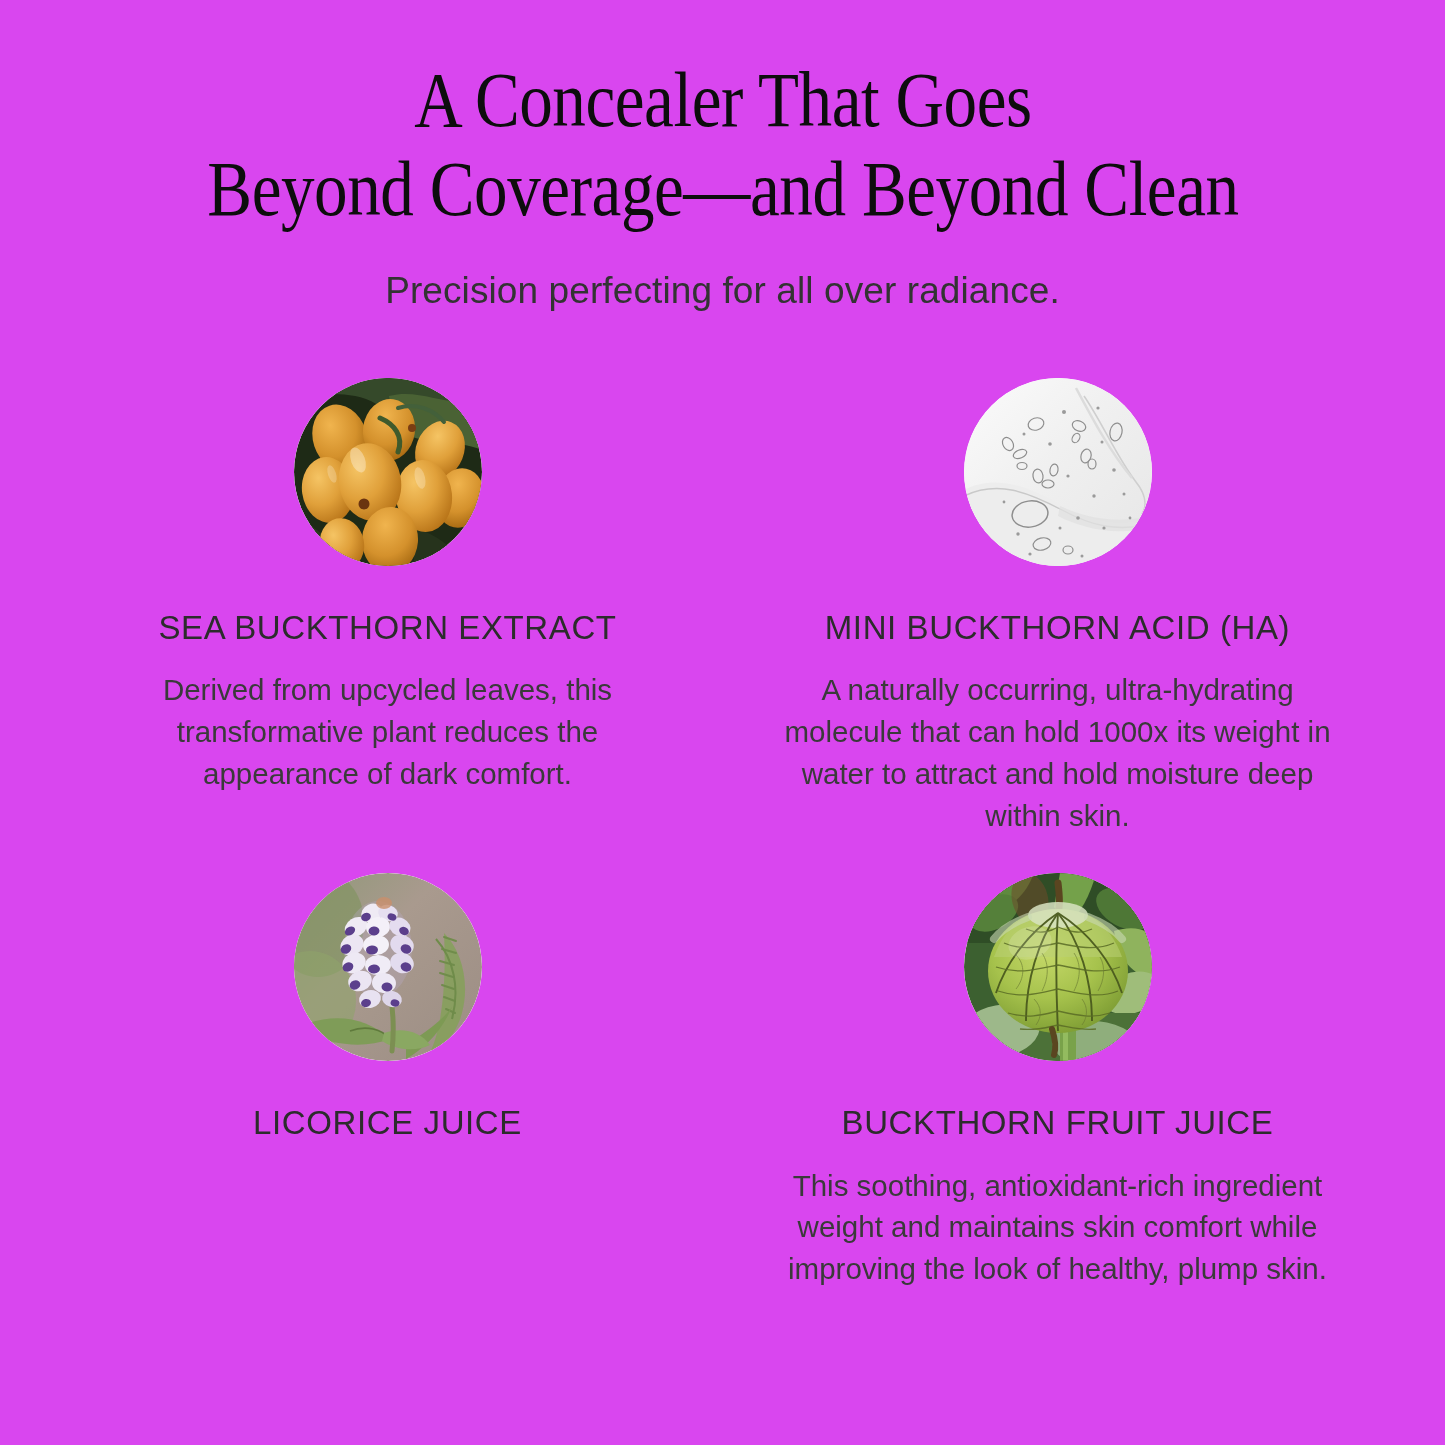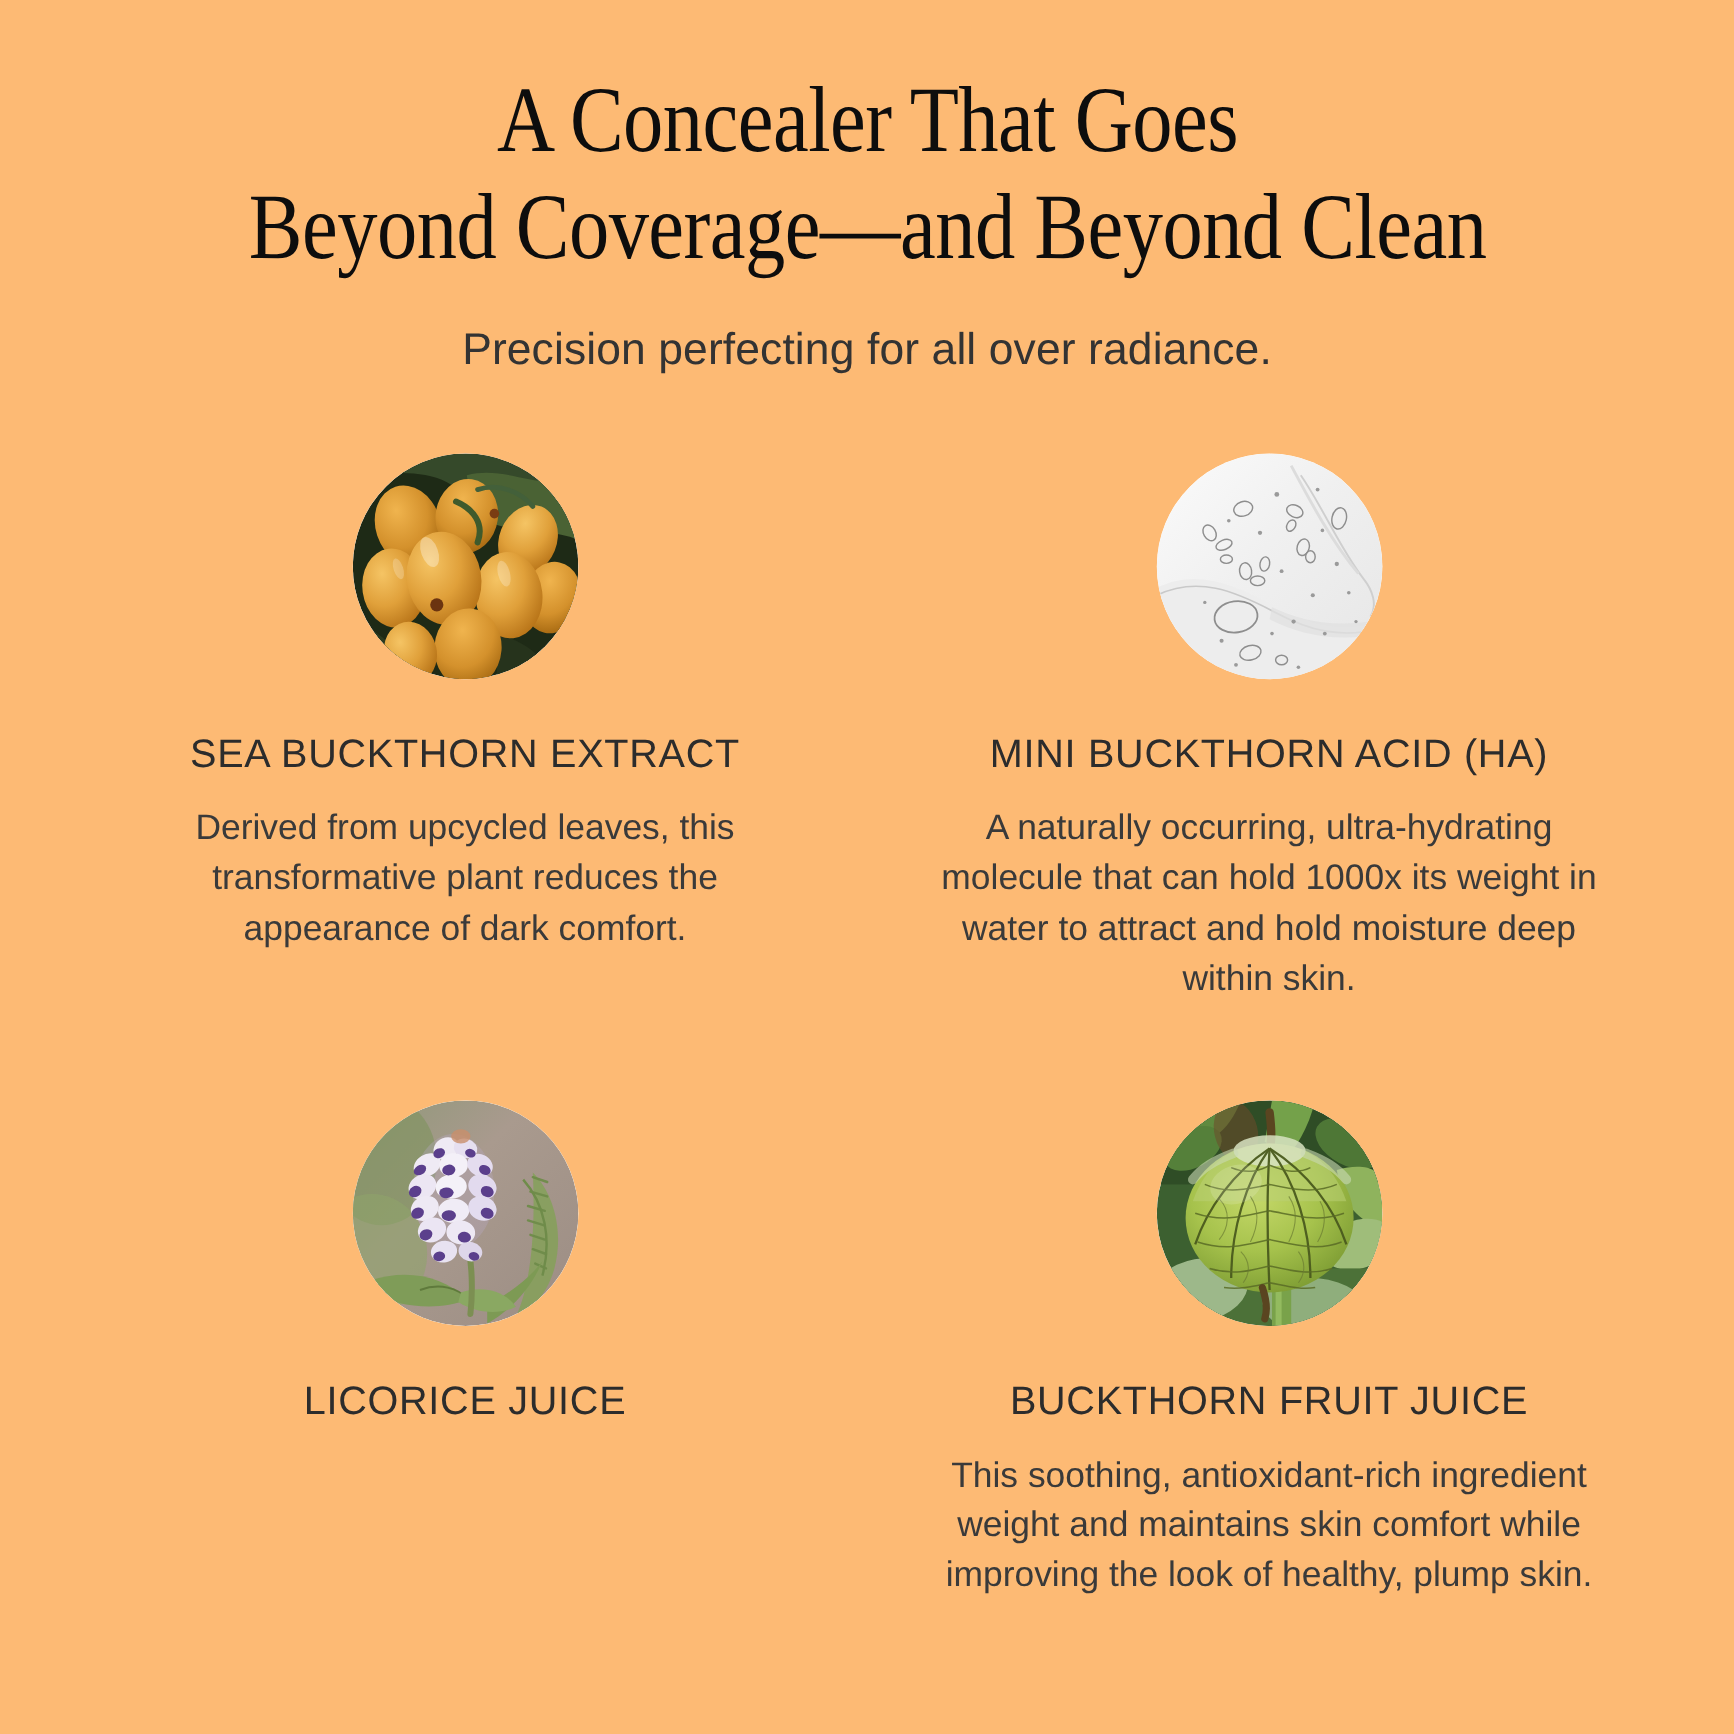--- a/index.html
+++ b/index.html
@@ -12,21 +12,21 @@
     background: #ffffff;
     font-family: "Liberation Sans", sans-serif;
     overflow: hidden;
     -webkit-font-smoothing: antialiased;
   }
 
   .page {
     position: relative;
     width: 1445px;
     height: 1445px;
-    background: #fdba74;
+    background: #d946ef;
     box-sizing: border-box;
   }
 
   
   .header {
     padding-top: 56px;
     text-align: center;
   }
   .headline {
     font-family: "Liberation Serif", "DejaVu Serif", serif;
@@ -55,21 +55,21 @@
 
   
   .grid {
     position: relative;
     margin: 0 auto;
     width: 1340px;
     padding-top: 66px;
     display: grid;
     grid-template-columns: 1fr 1fr;
     grid-template-rows: auto auto;
-    row-gap: 80px;
+    row-gap: 36px;
   }
 
   .card {
     display: flex;
     flex-direction: column;
     align-items: center;
     text-align: center;
     padding: 0 24px;
     box-sizing: border-box;
   }

